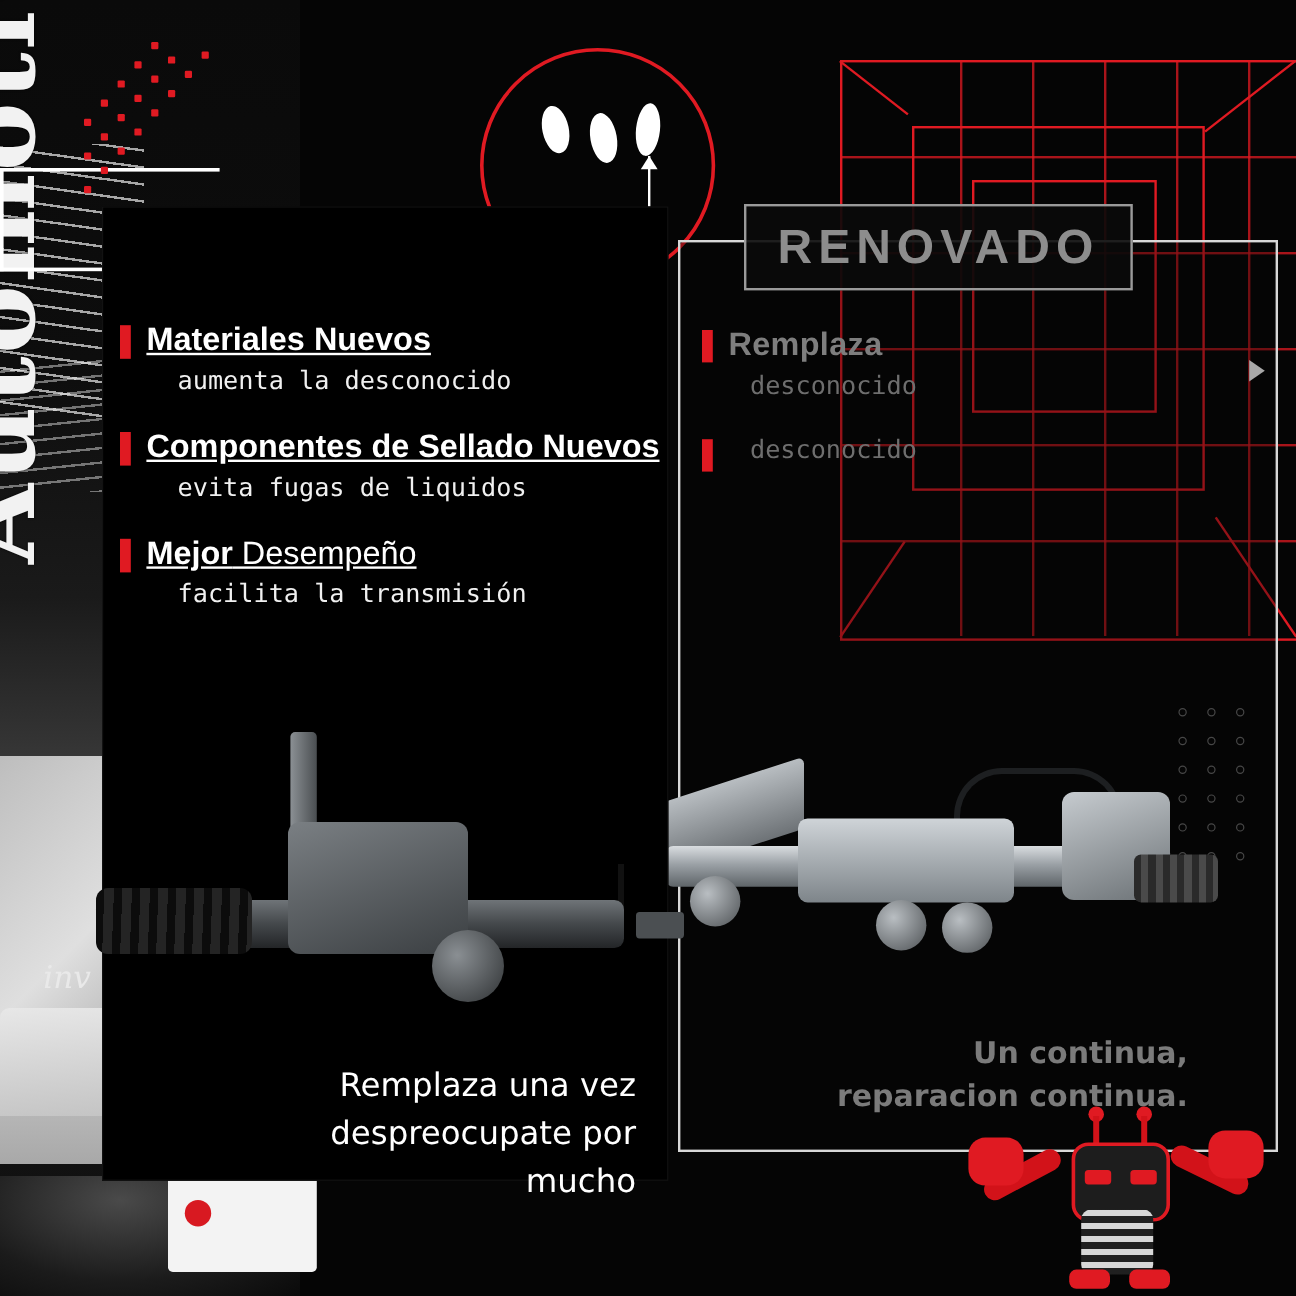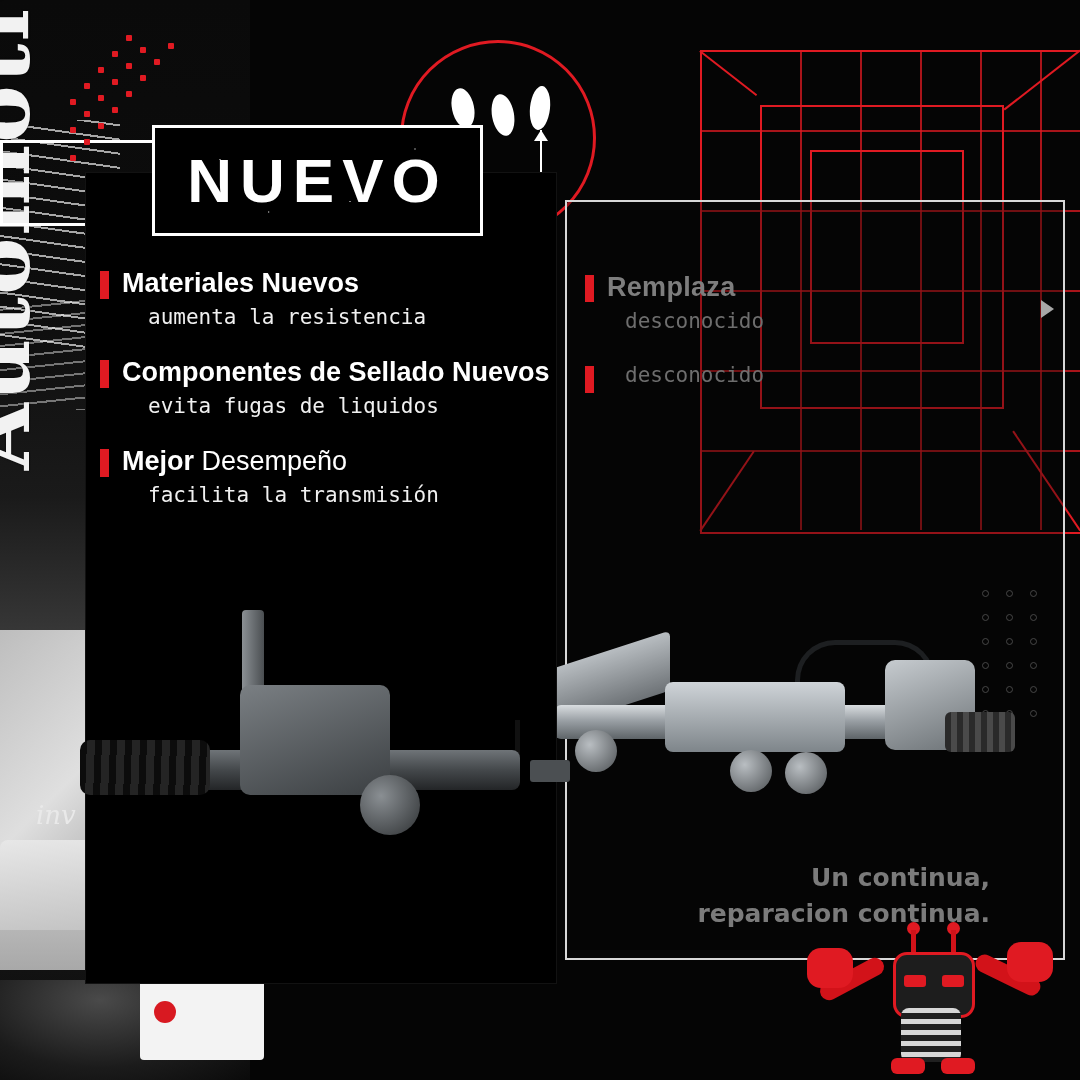--- a/index.html
+++ b/index.html
@@ -295,20 +295,21 @@
   .list-left { position: absolute; left: 100px; top: 268px; width: 470px; }
   .list-left .item { margin-bottom: 28px; position: relative; padding-left: 22px; }
   .list-left .bar {
     position: absolute; left: 0; top: 3px; width: 9px; height: 28px; background: #e01a22;
   }
   .list-left .head {
     font-family: "Liberation Sans", sans-serif;
     font-weight: bold;
     font-size: 27px;
     color: #fff;
+    text-decoration: underline;
   }
   .list-left .head .light { font-weight: normal; }
   .list-left .sub {
     font-family: "DejaVu Sans Mono", monospace;
     font-size: 21px;
     color: #f0f0f0;
     margin-top: 6px;
     margin-left: 26px;
   }
 
@@ -496,20 +497,23 @@
     <div class="pipe"></div>
     <div class="tube"></div>
     <div class="body"></div>
     <div class="valve"></div>
     <div class="boot"></div>
     <div class="mount m1"></div>
     <div class="mount m2"></div>
     <div class="mount m3"></div>
   </div>
 
+  <div class="title-box-right">
+    <span class="title-right">RENOVADO</span>
+  </div>
 
   <div class="list-right">
     <div class="item">
       <span class="bar"></span>
       <div class="head">Remplaza</div>
       <div class="sub">desconocido</div>
     </div>
     <div class="item">
       <span class="bar"></span>
       <div class="sub">desconocido</div>
@@ -526,42 +530,43 @@
   <div class="rack-left">
     <div class="stem"></div>
     <div class="pipe"></div>
     <div class="tube"></div>
     <div class="body"></div>
     <div class="boot"></div>
     <div class="boss"></div>
     <div class="tip"></div>
   </div>
 
-  <div class="title-box-left">
-    <span class="title-left">NUEVO</span>
-  </div>
 
   <div class="list-left">
     <div class="item">
       <span class="bar"></span>
       <div class="head">Materiales Nuevos</div>
-      <div class="sub">aumenta la resistencia</div>
+      <div class="sub">aumenta la desconocido</div>
     </div>
     <div class="item">
       <span class="bar"></span>
       <div class="head">Componentes de Sellado Nuevos</div>
       <div class="sub">evita fugas de liquidos</div>
     </div>
     <div class="item">
       <span class="bar"></span>
       <div class="head"><span>Mejor</span><span class="light"> Desempeño</span></div>
       <div class="sub">facilita la transmisión</div>
     </div>
   </div>
 
+  <div class="tagline-left">
+    <div>Remplaza una vez</div>
+    <div>despreocupate por mucho</div>
+  </div>
 
   <div class="mascot">
     <div class="knob k1"></div>
     <div class="knob k2"></div>
     <div class="antenna a1"></div>
     <div class="antenna a2"></div>
     <div class="arm-l"></div>
     <div class="arm-r"></div>
     <div class="hand hand-l"></div>
     <div class="hand hand-r"></div>

